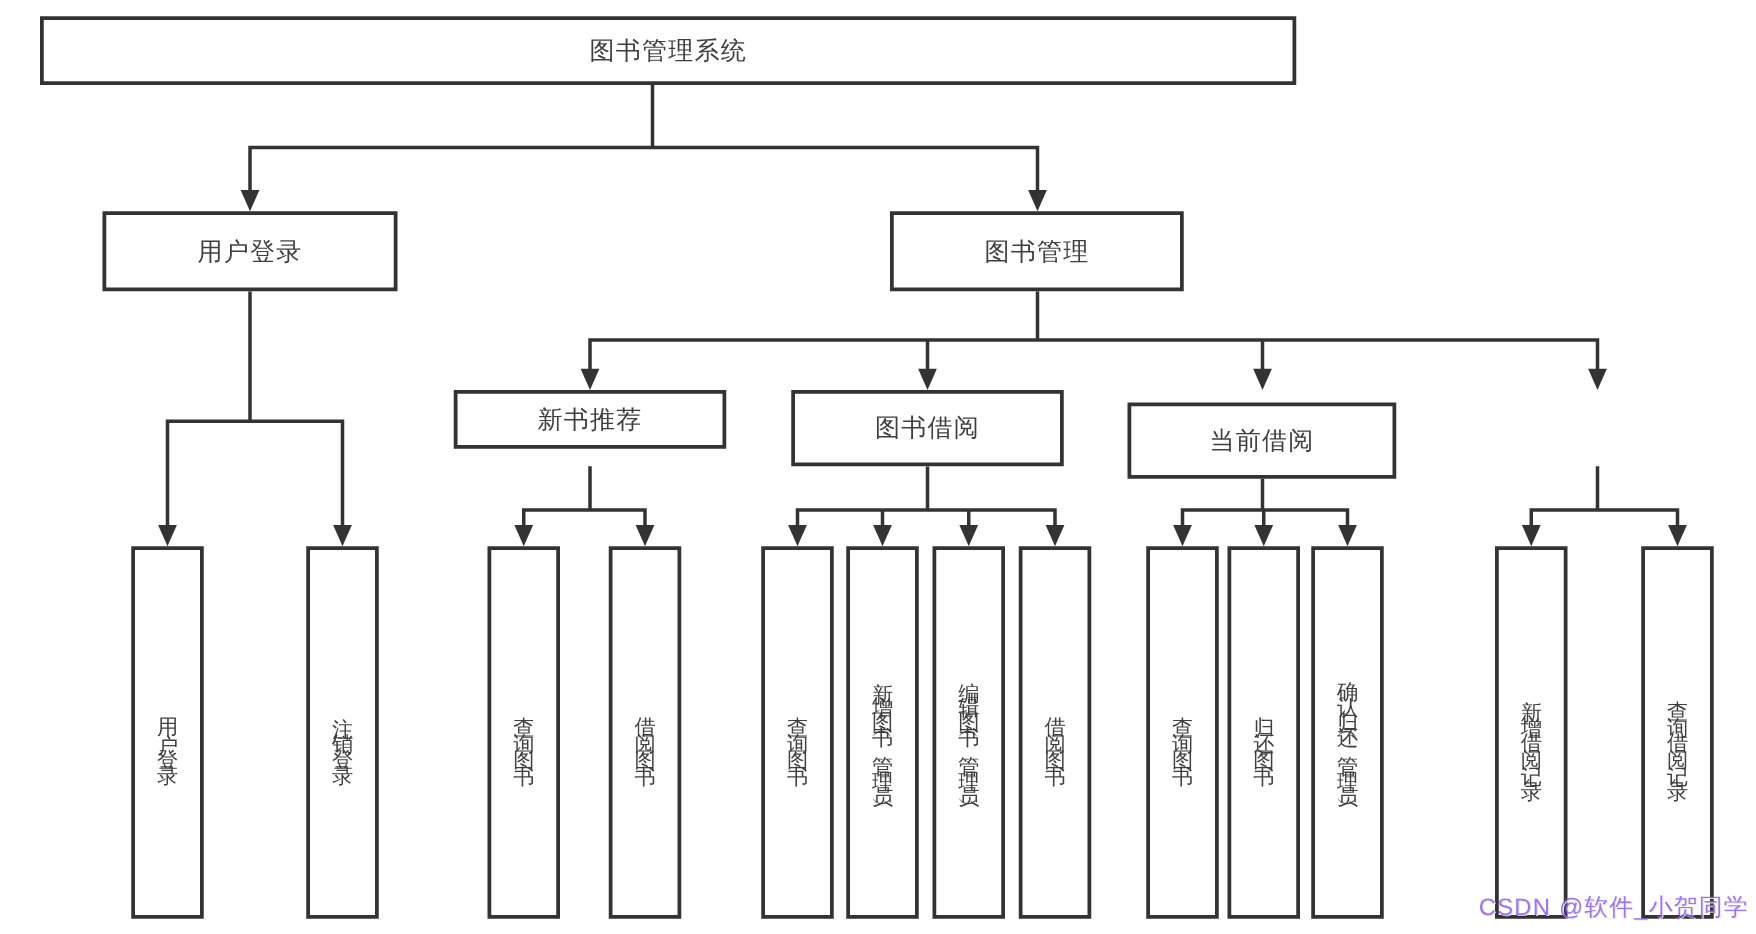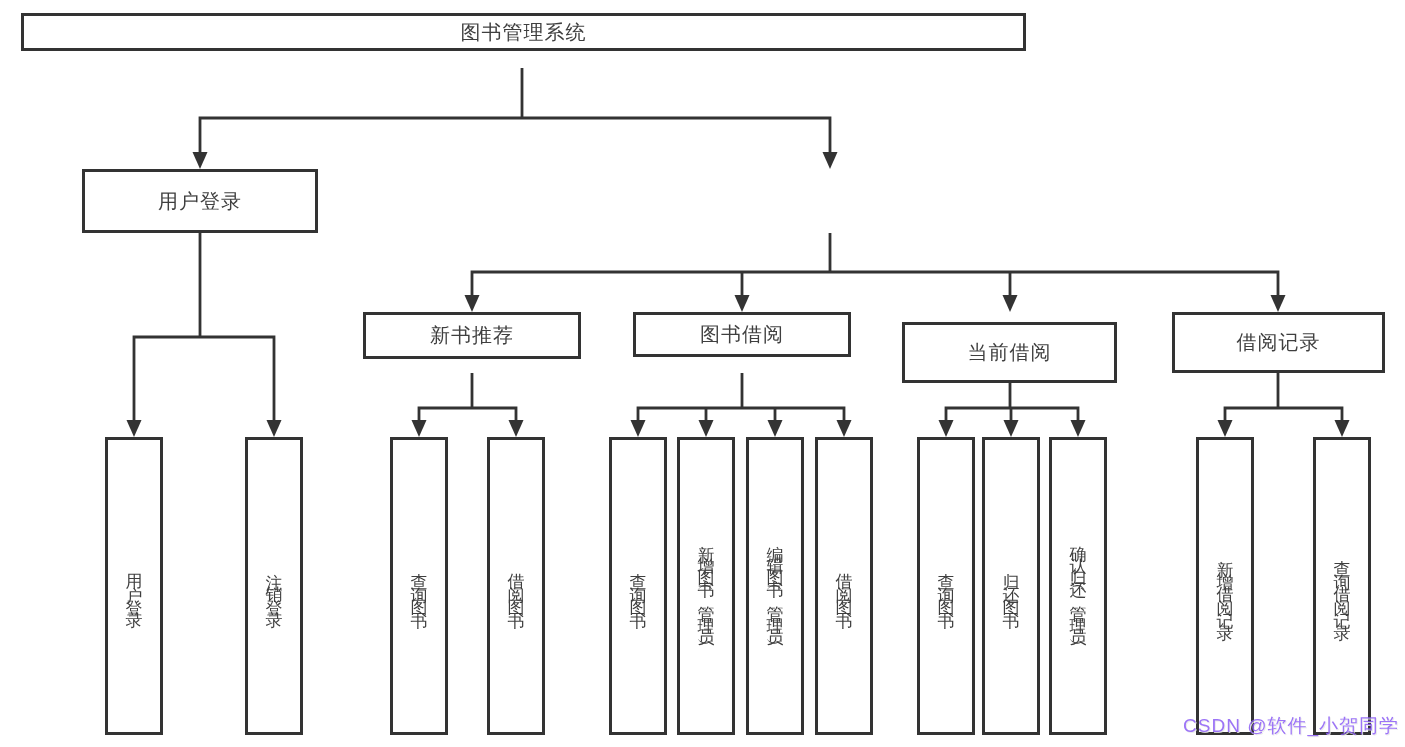--- a/index.html
+++ b/index.html
@@ -76,28 +76,28 @@
       <polygon points="767.5,420 782.5,420 775,437"></polygon>
       <polygon points="836.5,420 851.5,420 844,437"></polygon>
       <polygon points="938.5,420 953.5,420 946,437"></polygon>
       <polygon points="1003.5,420 1018.5,420 1011,437"></polygon>
       <polygon points="1070.5,420 1085.5,420 1078,437"></polygon>
       <polygon points="1217.5,420 1232.5,420 1225,437"></polygon>
       <polygon points="1334.5,420 1349.5,420 1342,437"></polygon>
     </g>
   </svg>
 
-  <div class="node h" style="left:21px;top:13px;width:1005px;height:38px">图书管理系统</div>
+  <div class="node h" style="left:32px;top:13px;width:1005px;height:55px">图书管理系统</div>
 
   <div class="node h" style="left:82px;top:169px;width:236px;height:64px">用户登录</div>
+  <div class="node h" style="left:712px;top:169px;width:235px;height:64px">图书管理</div>
 
   <div class="node h" style="left:363px;top:312px;width:218px;height:47px">新书推荐</div>
-  <div class="node h" style="left:633px;top:312px;width:218px;height:45px">图书借阅</div>
+  <div class="node h" style="left:633px;top:312px;width:218px;height:61px">图书借阅</div>
   <div class="node h" style="left:902px;top:322px;width:215px;height:61px">当前借阅</div>
-  <div class="node h" style="left:1172px;top:312px;width:213px;height:61px">借阅记录</div>
 
   <div class="node v" style="left:105px;top:437px;width:58px;height:298px">用户登录</div>
   <div class="node v" style="left:245px;top:437px;width:58px;height:298px">注销登录</div>
 
   <div class="node v" style="left:390px;top:437px;width:58px;height:298px">查询图书</div>
   <div class="node v" style="left:487px;top:437px;width:58px;height:298px">借阅图书</div>
 
   <div class="node v" style="left:609px;top:437px;width:58px;height:298px">查询图书</div>
   <div class="node v long" style="left:677px;top:437px;width:58px;height:298px">新增图书（管理员）</div>
   <div class="node v long" style="left:746px;top:437px;width:58px;height:298px">编辑图书（管理员）</div>

